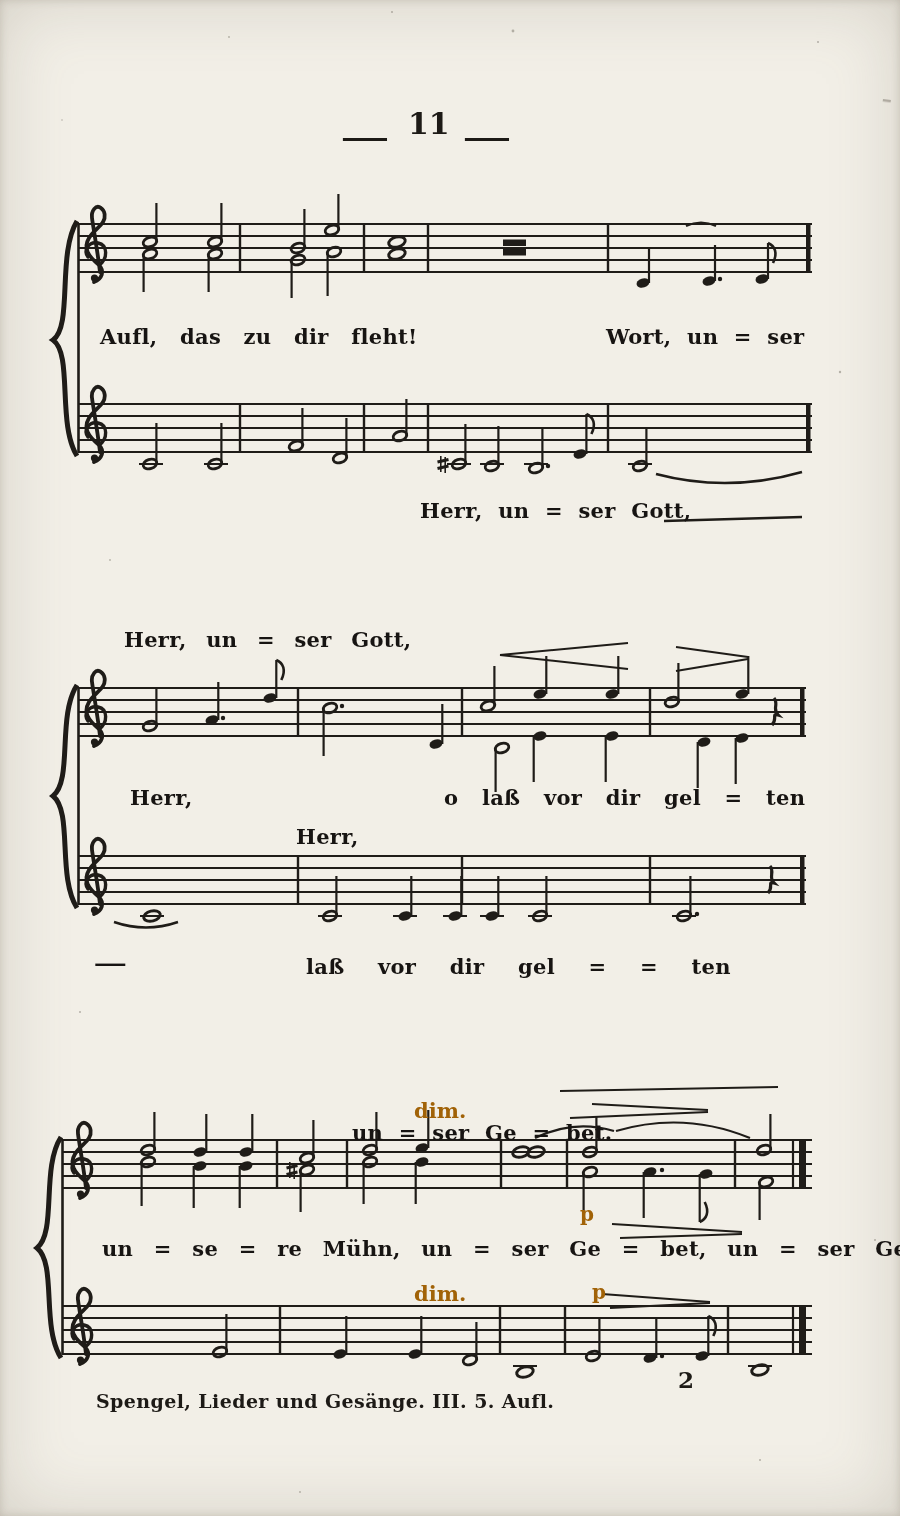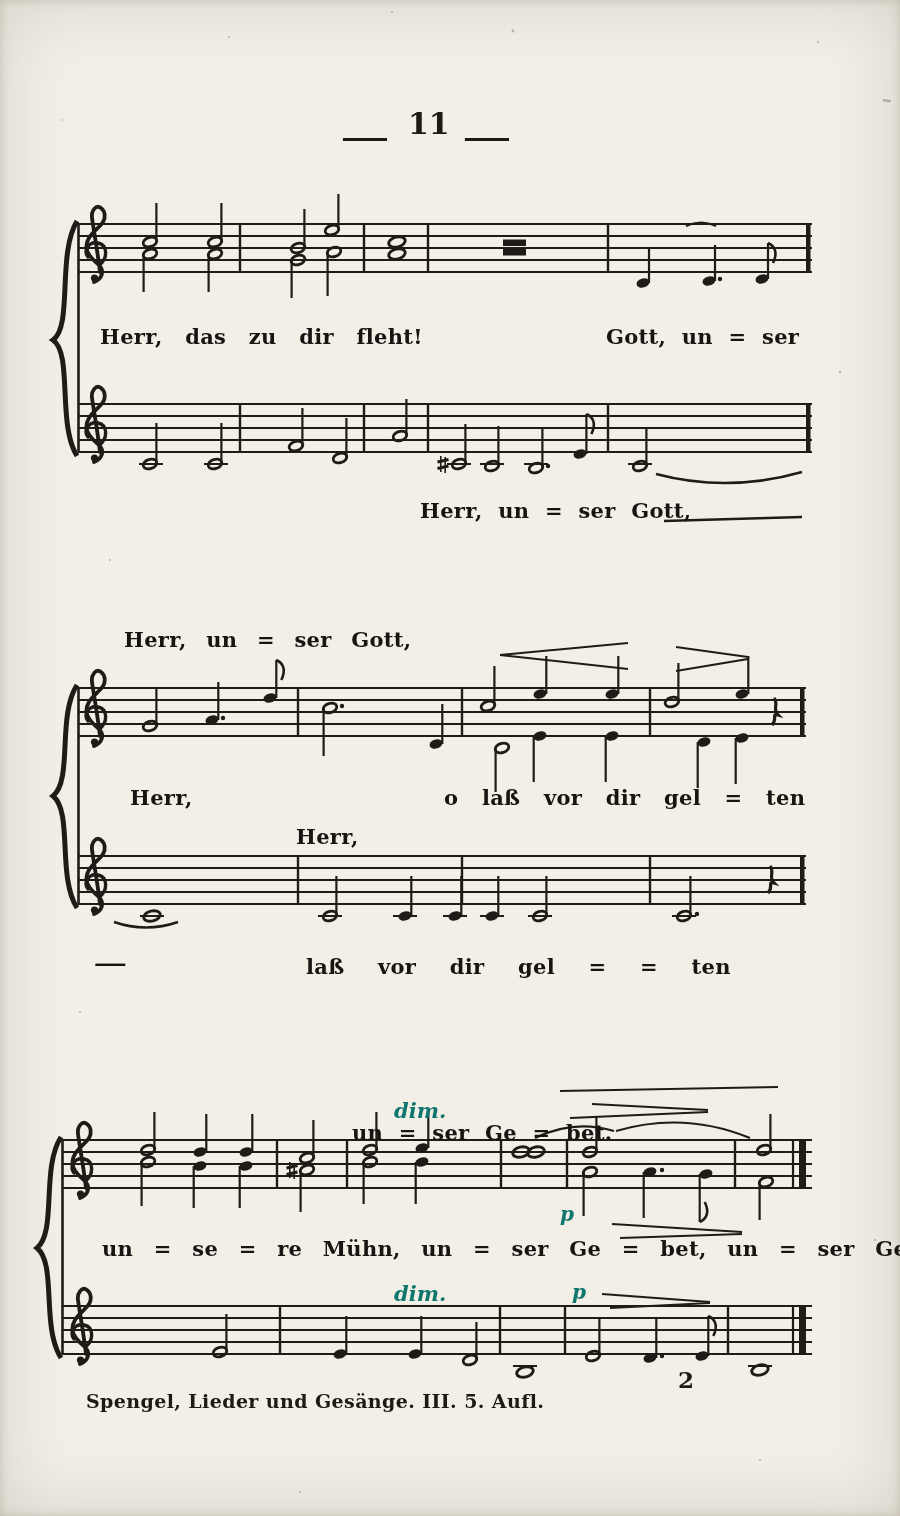--- a/index.html
+++ b/index.html
@@ -15,21 +15,21 @@
   .abs{position:absolute;white-space:nowrap;}
   .lyr{
     font-family:"DejaVu Serif", serif;
     font-weight:700;
     font-size:21px;
     color:#171412;
     letter-spacing:.3px;
   }
   .pgnum{font-size:30px;font-weight:700;}
   .hdash{font-size:26px;font-weight:700;display:inline-block;transform:scaleX(1.9);}
-  .dyn{font-family:"DejaVu Serif", serif;font-style:italic;font-weight:700;font-size:21px;color:#0f766e;}
+  .dyn{font-family:"DejaVu Serif", serif;font-weight:700;font-size:21px;color:#a16207;margin-left:20px;}
   .footer{font-size:19px;font-weight:700;letter-spacing:.4px;}
   .plate{font-size:23px;font-weight:700;}
   .bigdash{display:inline-block;transform:scaleX(1.6);}
   svg{position:absolute;left:0;top:0;}
 </style>
 </head>
 <body>
 
 <div class="page">
 
@@ -403,34 +403,34 @@
         <line x1="748" y1="1366" x2="772" y2="1366" stroke-width="2"></line>
         <use href="#nhW" x="760" y="1370"></use>
       </g>
     </g>
   </svg>
 
   <span class="abs hdash" style="left:352px;top:122px;">—</span>
   <span class="abs pgnum" style="left:408px;top:106px;">11</span>
   <span class="abs hdash" style="left:474px;top:122px;">—</span>
 
-  <span class="abs lyr" style="left:100px;top:324px;word-spacing:15px;">Herr, das zu dir fleht!</span>
-  <span class="abs lyr" style="left:606px;top:324px;word-spacing:8px;">Gott, un = ser</span>
+  <span class="abs lyr" style="left:100px;top:324px;word-spacing:15px;">Aufl, das zu dir fleht!</span>
+  <span class="abs lyr" style="left:606px;top:324px;word-spacing:8px;">Wort, un = ser</span>
   <span class="abs lyr" style="left:420px;top:498px;word-spacing:8px;">Herr, un = ser Gott,</span>
 
   <span class="abs lyr" style="left:124px;top:627px;word-spacing:12px;">Herr, un = ser Gott,</span>
   <span class="abs lyr" style="left:130px;top:785px;">Herr,</span>
   <span class="abs lyr" style="left:296px;top:785px;margin-top:39px;">Herr,</span>
   <span class="abs lyr" style="left:444px;top:785px;word-spacing:16px;">o laß vor dir gel = ten</span>
   <span class="abs lyr bigdash" style="left:100px;top:950px;">—</span>
   <span class="abs lyr" style="left:306px;top:954px;word-spacing:26px;text-align:right;">laß vor dir gel = = ten</span>
 
   <span class="abs lyr" style="left:352px;top:1072px;word-spacing:8px;margin-top:48px;">un = ser Ge = bet.</span>
   <span class="abs dyn" style="left:394px;top:1098px;">dim.</span>
   <span class="abs lyr" style="left:102px;top:1236px;word-spacing:13px;">un = se = re Mühn, un = ser Ge = bet, un = ser Ge = bet!</span>
   <span class="abs dyn" style="left:560px;top:1202px;font-size:20px;">p</span>
   <span class="abs dyn" style="left:394px;top:1281px;">dim.</span>
   <span class="abs dyn" style="left:572px;top:1280px;font-size:20px;">p</span>
 
-  <span class="abs footer" style="left:86px;top:1390px;">Spengel, Lieder und Gesänge. III. 5. Aufl.</span>
+  <span class="abs footer" style="left:96px;top:1390px;">Spengel, Lieder und Gesänge. III. 5. Aufl.</span>
   <span class="abs plate" style="left:678px;top:1366px;">2</span>
 
 </div>
 
 </body></html>

